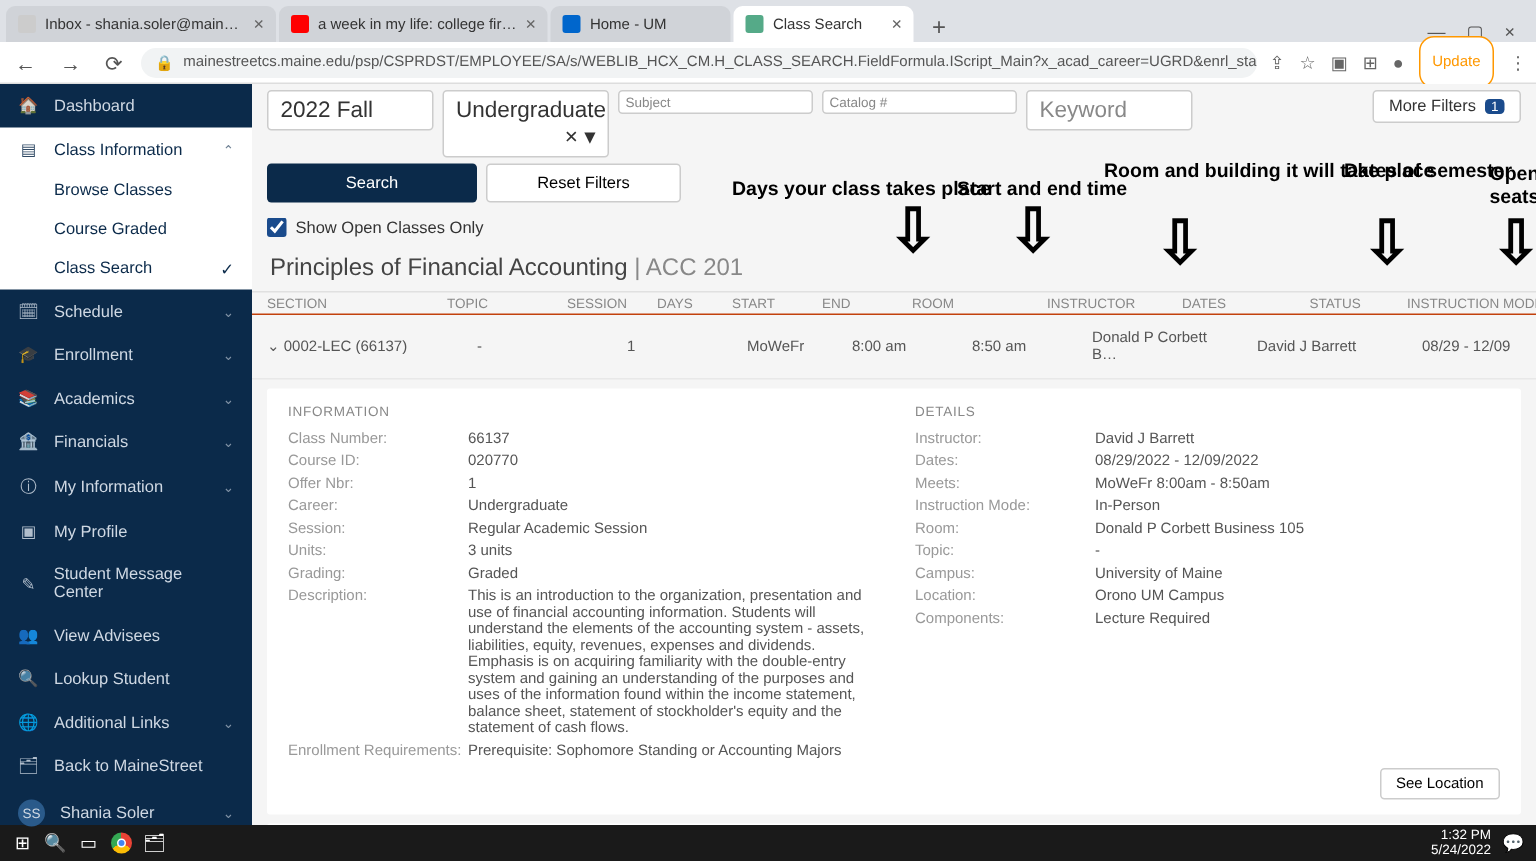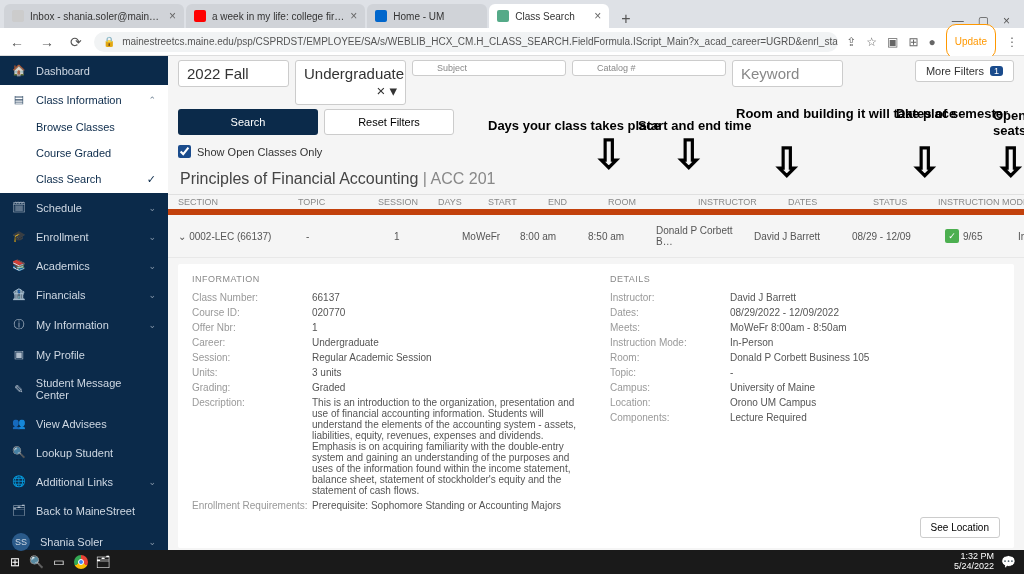--- a/index.html
+++ b/index.html
@@ -35,38 +35,38 @@
     .sb-active-group .sb-item { color: #0b2a4a; }
     .sb-sub { padding: 7px 12px 7px 36px; font-size: 11px; cursor: pointer; }
     .sb-sub.cur { display: flex; }
     .sb-sub.cur .check { margin-left: auto; }
     .sb-avatar { width: 18px; height: 18px; background: #2a5a8a; border-radius: 50%; display: inline-flex; align-items: center; justify-content: center; font-size: 9px; }
     
     
     .main { flex: 1; background: #f5f5f5; overflow: auto; position: relative; }
     .filter-row { display: flex; gap: 6px; padding: 4px 10px 0 10px; align-items: flex-start; }
     .term-box, .career-box, .kw-box { background: #fff; border: 1px solid #ccc; border-radius: 3px; padding: 4px 8px; font-size: 15px; width: 111px; }
-    .subj-box { background: #fff; border: 1px solid #ccc; border-radius: 3px; padding: 2px 24px; font-size: 9px; color: #888; width: 154px; }
+    .subj-box { background: #fff; border: 1px solid #ccc; border-radius: 3px; padding: 2px 4px; font-size: 9px; color: #888; width: 130px; }
     .more-filters { background: #fff; border: 1px solid #ccc; border-radius: 3px; padding: 4px 10px; font-size: 11px; display: flex; align-items: center; gap: 6px; margin-left: auto; }
     .blue-badge { background: #1a4b8c; color: #fff; border-radius: 3px; padding: 0 4px; font-size: 9px; }
     .btn-row { display: flex; gap: 6px; padding: 4px 10px; }
     .btn-search { background: #0b2a4a; color: #fff; border: none; padding: 6px 0; width: 140px; font-size: 11px; border-radius: 3px; cursor: pointer; }
     .btn-reset { background: #fff; border: 1px solid #ccc; padding: 6px 0; width: 130px; font-size: 11px; border-radius: 3px; cursor: pointer; }
     .checkbox-row { display: flex; align-items: center; gap: 6px; padding: 6px 10px; font-size: 11px; }
     .checkbox-row input { accent-color: #1a4b8c; }
     
     
     .annot { position: absolute; font-weight: bold; font-size: 13px; color: #000; z-index: 30; pointer-events: none; }
     .arrow { font-size: 40px; line-height: 0.9; }
     
     .course-title { padding: 6px 12px; font-size: 16px; color: #444; }
     .course-title .code { color: #888; }
     
     .tbl-head { display: grid; grid-template-columns: 120px 80px 60px 50px 60px 60px 90px 90px 85px 65px 100px 24px; gap: 0; padding: 2px 10px; font-size: 9px; color: #888; text-transform: uppercase; border-top: 1px solid #e0e0e0; }
-    .tbl-row { display: grid; grid-template-columns: 120px 80px 60px 50px 60px 60px 90px 90px 85px 65px 100px 24px; gap: 8px; padding: 10px; font-size: 10px; color: #555; align-items: center; border-top: 6px solid #c2410c; border-bottom: 1px solid #e8e8e8; }
+    .tbl-row { display: grid; grid-template-columns: 120px 80px 60px 50px 60px 60px 90px 90px 85px 65px 100px 24px; gap: 20px; padding: 10px; font-size: 10px; color: #555; align-items: center; border-top: 1px solid #c2410c; border-bottom: 1px solid #e8e8e8; }
     .status-pill { display: inline-flex; align-items: center; gap: 4px; }
     .green-dot { background: #4caf50; color: #fff; width: 14px; height: 14px; border-radius: 2px; display: inline-flex; align-items: center; justify-content: center; font-size: 9px; }
     
     .detail-card { background: #fff; margin: 6px 10px; display: flex; font-size: 10px; color: #555; border-radius: 2px; }
     .detail-col { flex: 1; padding: 10px 14px; }
     .detail-col h4 { font-size: 9px; color: #888; text-transform: uppercase; letter-spacing: 0.5px; margin-bottom: 8px; font-weight: normal; }
     .detail-line { display: flex; margin-bottom: 4px; }
     .detail-label { width: 120px; color: #999; }
     .detail-val { flex: 1; color: #555; }
     .see-loc { float: right; border: 1px solid #ccc; background: #fff; padding: 4px 10px; border-radius: 3px; font-size: 10px; margin-top: 90px; cursor: pointer; }

